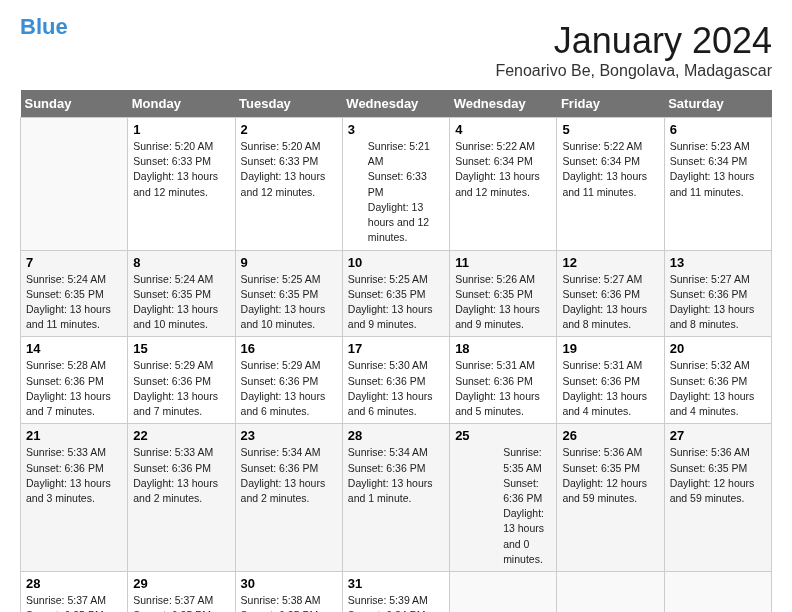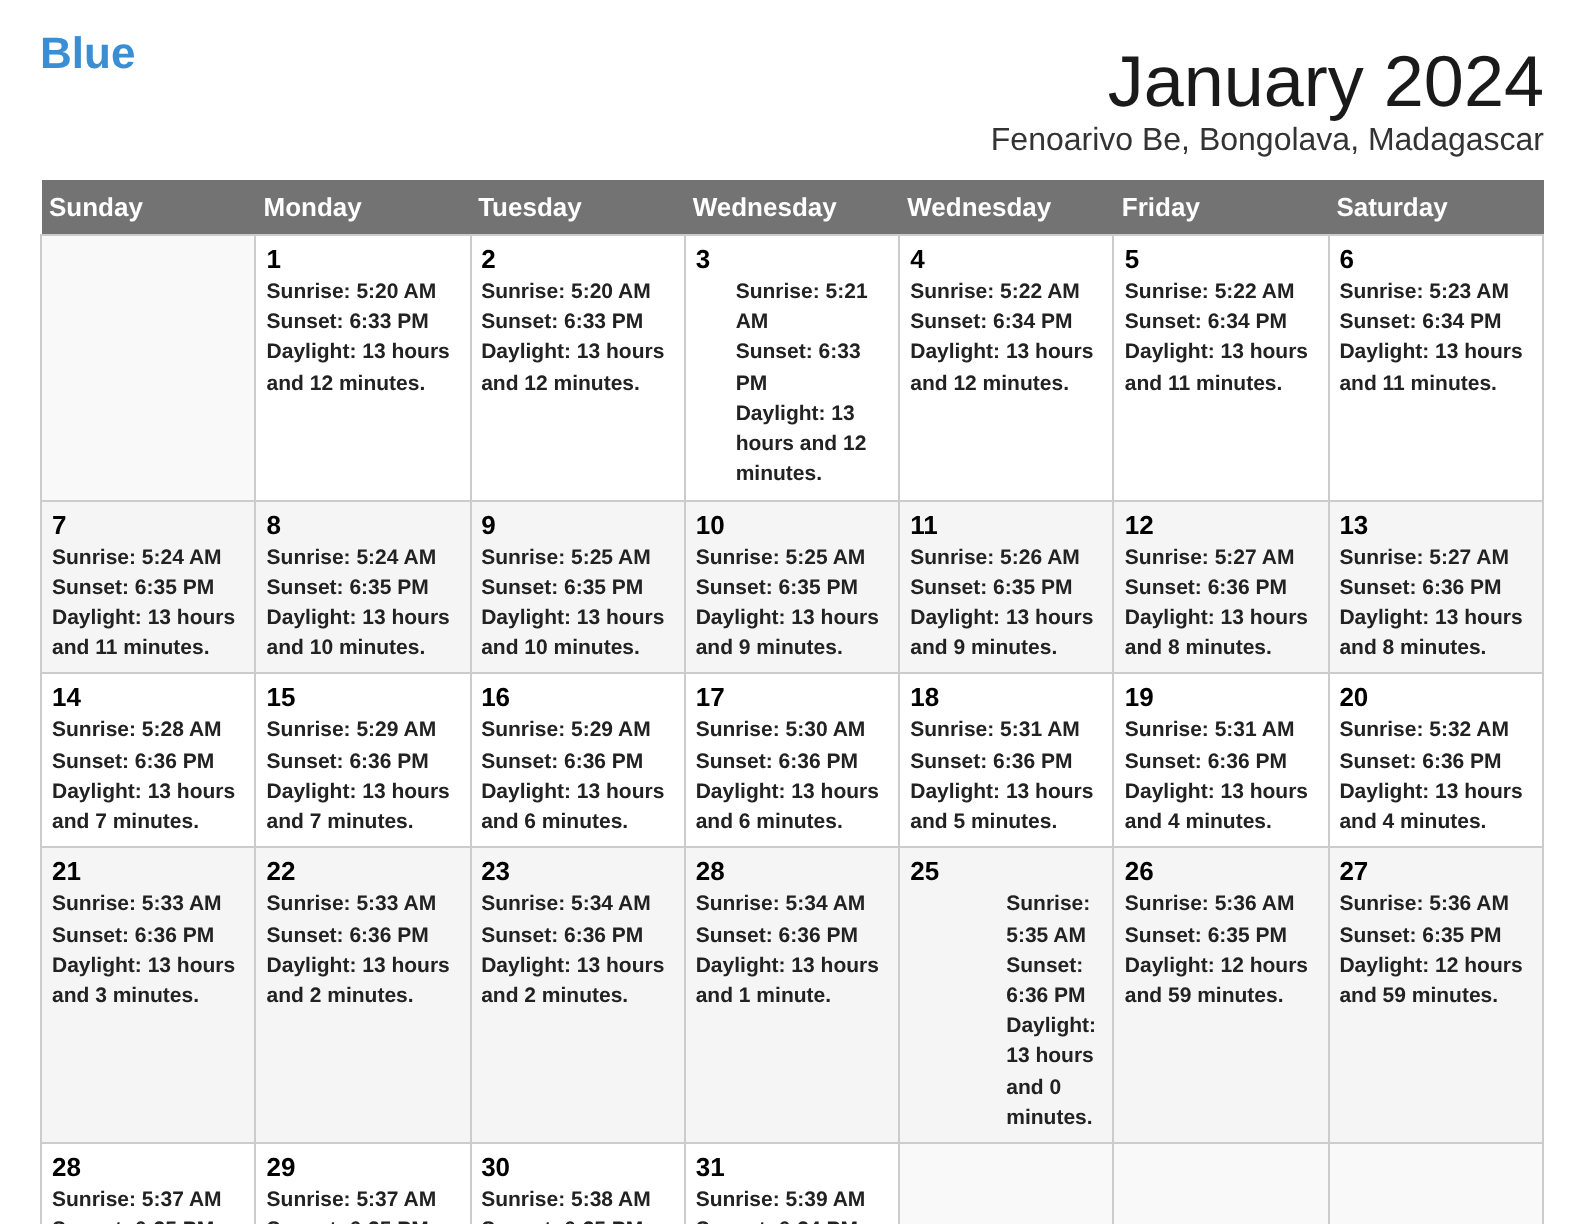--- a/index.html
+++ b/index.html
@@ -56,21 +56,20 @@
     .day-number {
       font-weight: bold;
       font-size: 13px;
       display: block;
       margin-bottom: 2px;
     }
     .day-info {
       font-size: 10.5px;
       color: #222;
       line-height: 1.45;
-      font-weight: bold;
     }
     .empty-cell {
       background: #f9f9f9;
     }
     tbody tr:nth-child(even) {
       background-color: #f5f5f5;
     }
     tbody tr td:first-child {
       border-left: 1px solid #ccc;
     }

